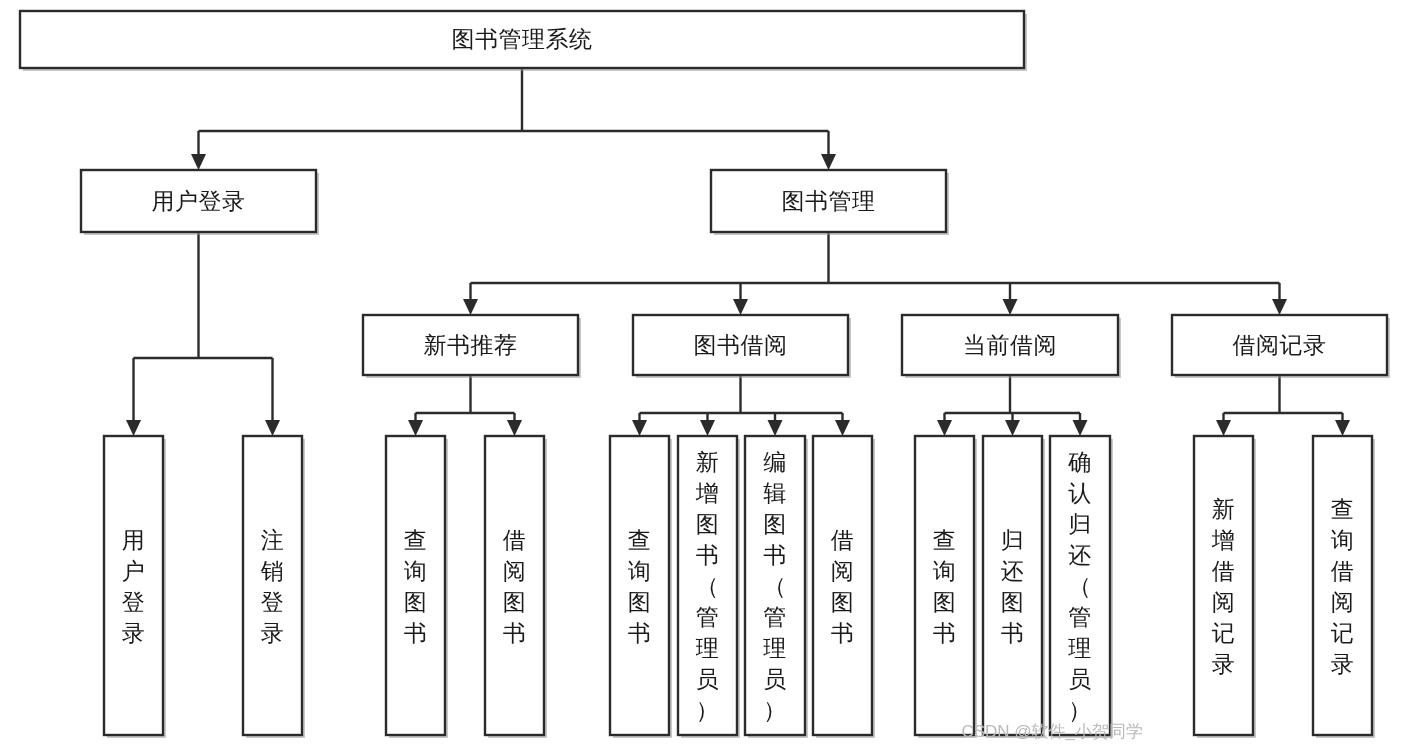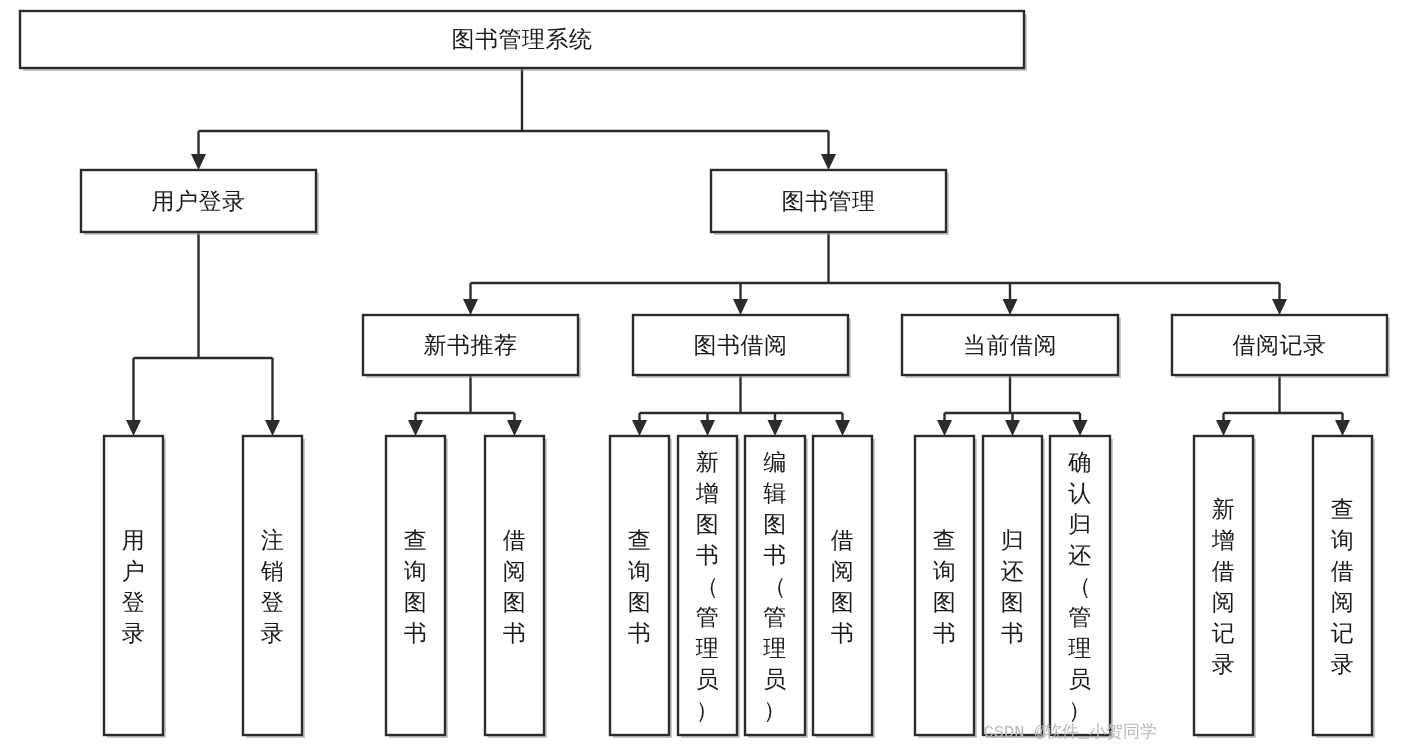--- a/index.html
+++ b/index.html
@@ -57,23 +57,23 @@
   }
   .node-label-v {
     fill: #1a1a1a;
     font-family: "DejaVu Sans", "Liberation Sans", sans-serif;
     font-size: 23px;
     text-anchor: middle;
     letter-spacing: 0.5px;
   }
   .watermark {
     position: absolute;
-    right: 10px;
+    right: 24px;
     bottom: 4px;
-    font-family: Liberation Mono, monospace;
+    font-family: Liberation Sans, sans-serif;
     font-size: 17px;
     color: #b9b9b9;
     white-space: nowrap;
     user-select: none;
     text-align: right;
   }
 </style>
 </head>
 <body>
 

